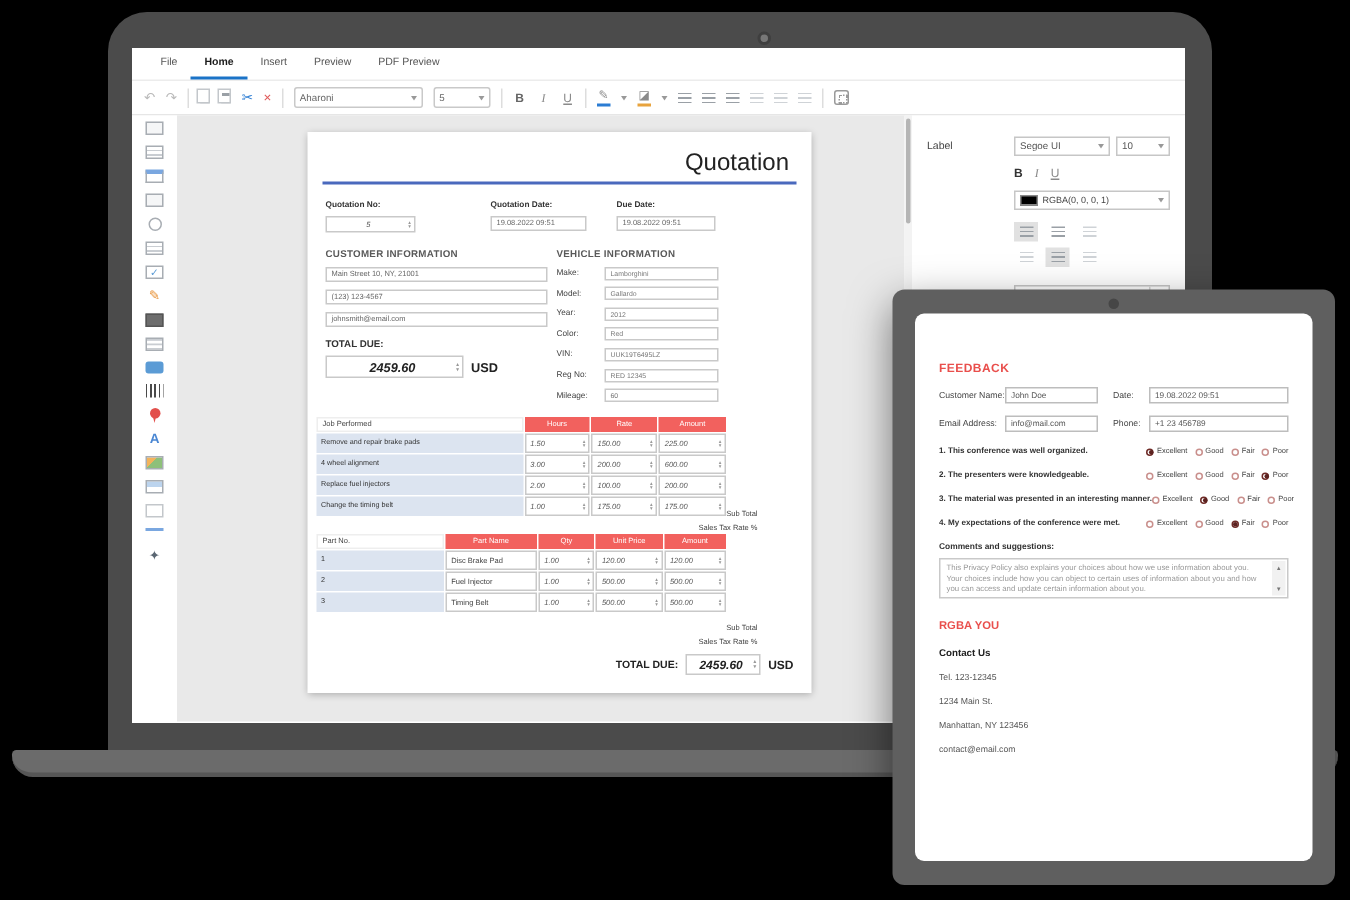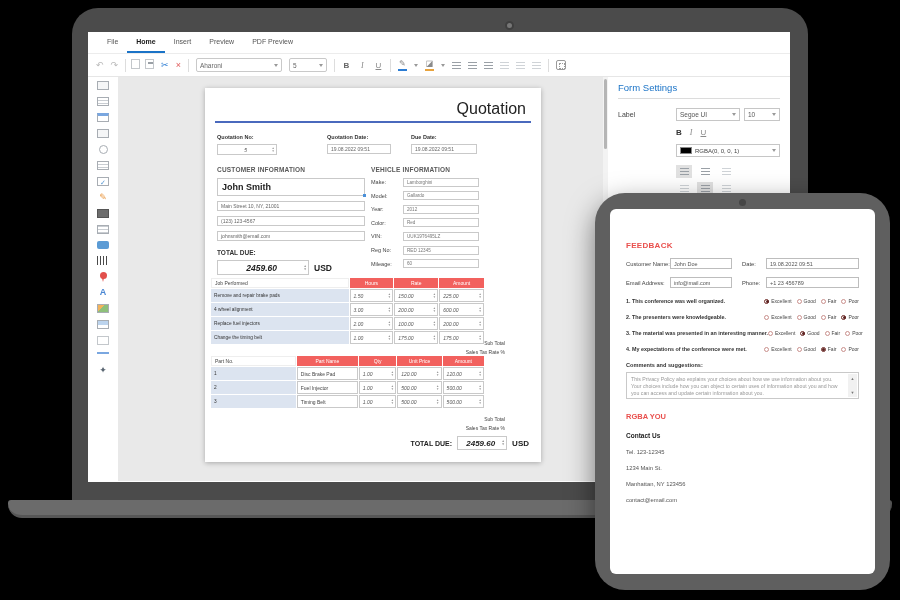--- a/index.html
+++ b/index.html
@@ -11,21 +11,21 @@
   .laptop-frame { position:absolute; left:72px; top:8px; width:736px; height:492px;
     background:#4b4b4b; border-radius:26px 26px 0 0; }
   .laptop-camera { position:absolute; left:433px; top:13px; width:9px; height:9px;
     border-radius:50%; background:#777; border:2px solid #3f3f3f; }
   .laptop-screen { position:absolute; left:88px; top:32px; width:702px; height:450px;
     background:#fff; overflow:hidden; }
   .laptop-base { position:absolute; left:8px; top:500px; width:884px; height:18px;
     background:#6b6b6b; border-radius:3px 3px 14px 14px; border-bottom:3px solid #565656; }
 
   .tablet-frame { position:absolute; left:595px; top:193px; width:295px; height:397px;
-    background:#5f5f5f; border-radius:30px; box-shadow:0 10px 28px rgba(0,0,0,.5); z-index:10; }
+    background:#5f5f5f; border-radius:8px; box-shadow:0 10px 28px rgba(0,0,0,.5); z-index:10; }
   .tablet-camera { position:absolute; left:144px; top:6px; width:7px; height:7px;
     border-radius:50%; background:#464646; }
   .tablet-screen { position:absolute; left:15px; top:16px; width:265px; height:365px;
     background:#fff; border-radius:6px; overflow:hidden; }
 
   
   .menubar { height:22px; display:flex; align-items:stretch; padding-left:10px;
     border-bottom:1px solid #ececec; font-size:7px; color:#555; }
   .menu-item { display:flex; align-items:center; padding:0 9px; border-bottom:2px solid transparent; }
   .menu-item.active { color:#1a1a1a; font-weight:bold; border-bottom:2px solid #1a73c7; }
@@ -309,24 +309,20 @@
             <div class="fld-label">Quotation Date:</div>
             <div class="inputbox">19.08.2022 09:51</div>
           </div>
           <div class="qdue">
             <div class="fld-label">Due Date:</div>
             <div class="inputbox">19.08.2022 09:51</div>
           </div>
 
           <div class="cust">
             <div class="sec-head">CUSTOMER INFORMATION</div>
-            <div class="name-box">
-              <span>John Smith</span>
-              <span class="handle"></span>
-            </div>
             <div class="inputbox">Main Street 10, NY, 21001</div>
             <div class="inputbox">(123) 123-4567</div>
             <div class="inputbox">johnsmith@email.com</div>
             <div class="total-lab">TOTAL DUE:</div>
             <div class="total-row">
               <div class="spin right">
                 <span class="sv">2459.60</span>
                 <span class="sarr">
                     <i>▴</i>
                     <i>▾</i>
@@ -628,21 +624,20 @@
             <span class="usd">USD</span>
           </div>
         </div>
       </div>
 
       <div class="vscroll">
           <div class="thumb"></div>
         </div>
 
       <div class="panel">
-        <div class="fs-title">Form Settings</div>
 
         <div class="fs-row">
           <span class="fs-lab">Label</span>
           <span class="fs-select fs-font">
             <span>Segoe UI</span>
             <span class="caret"></span>
           </span>
           <span class="fs-select fs-size">
             <span>10</span>
             <span class="caret"></span>

